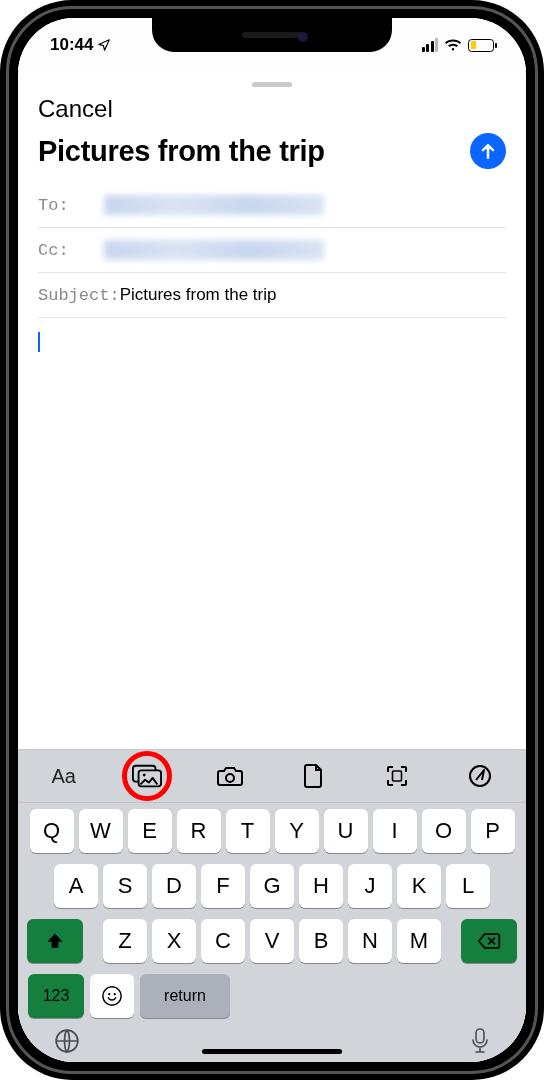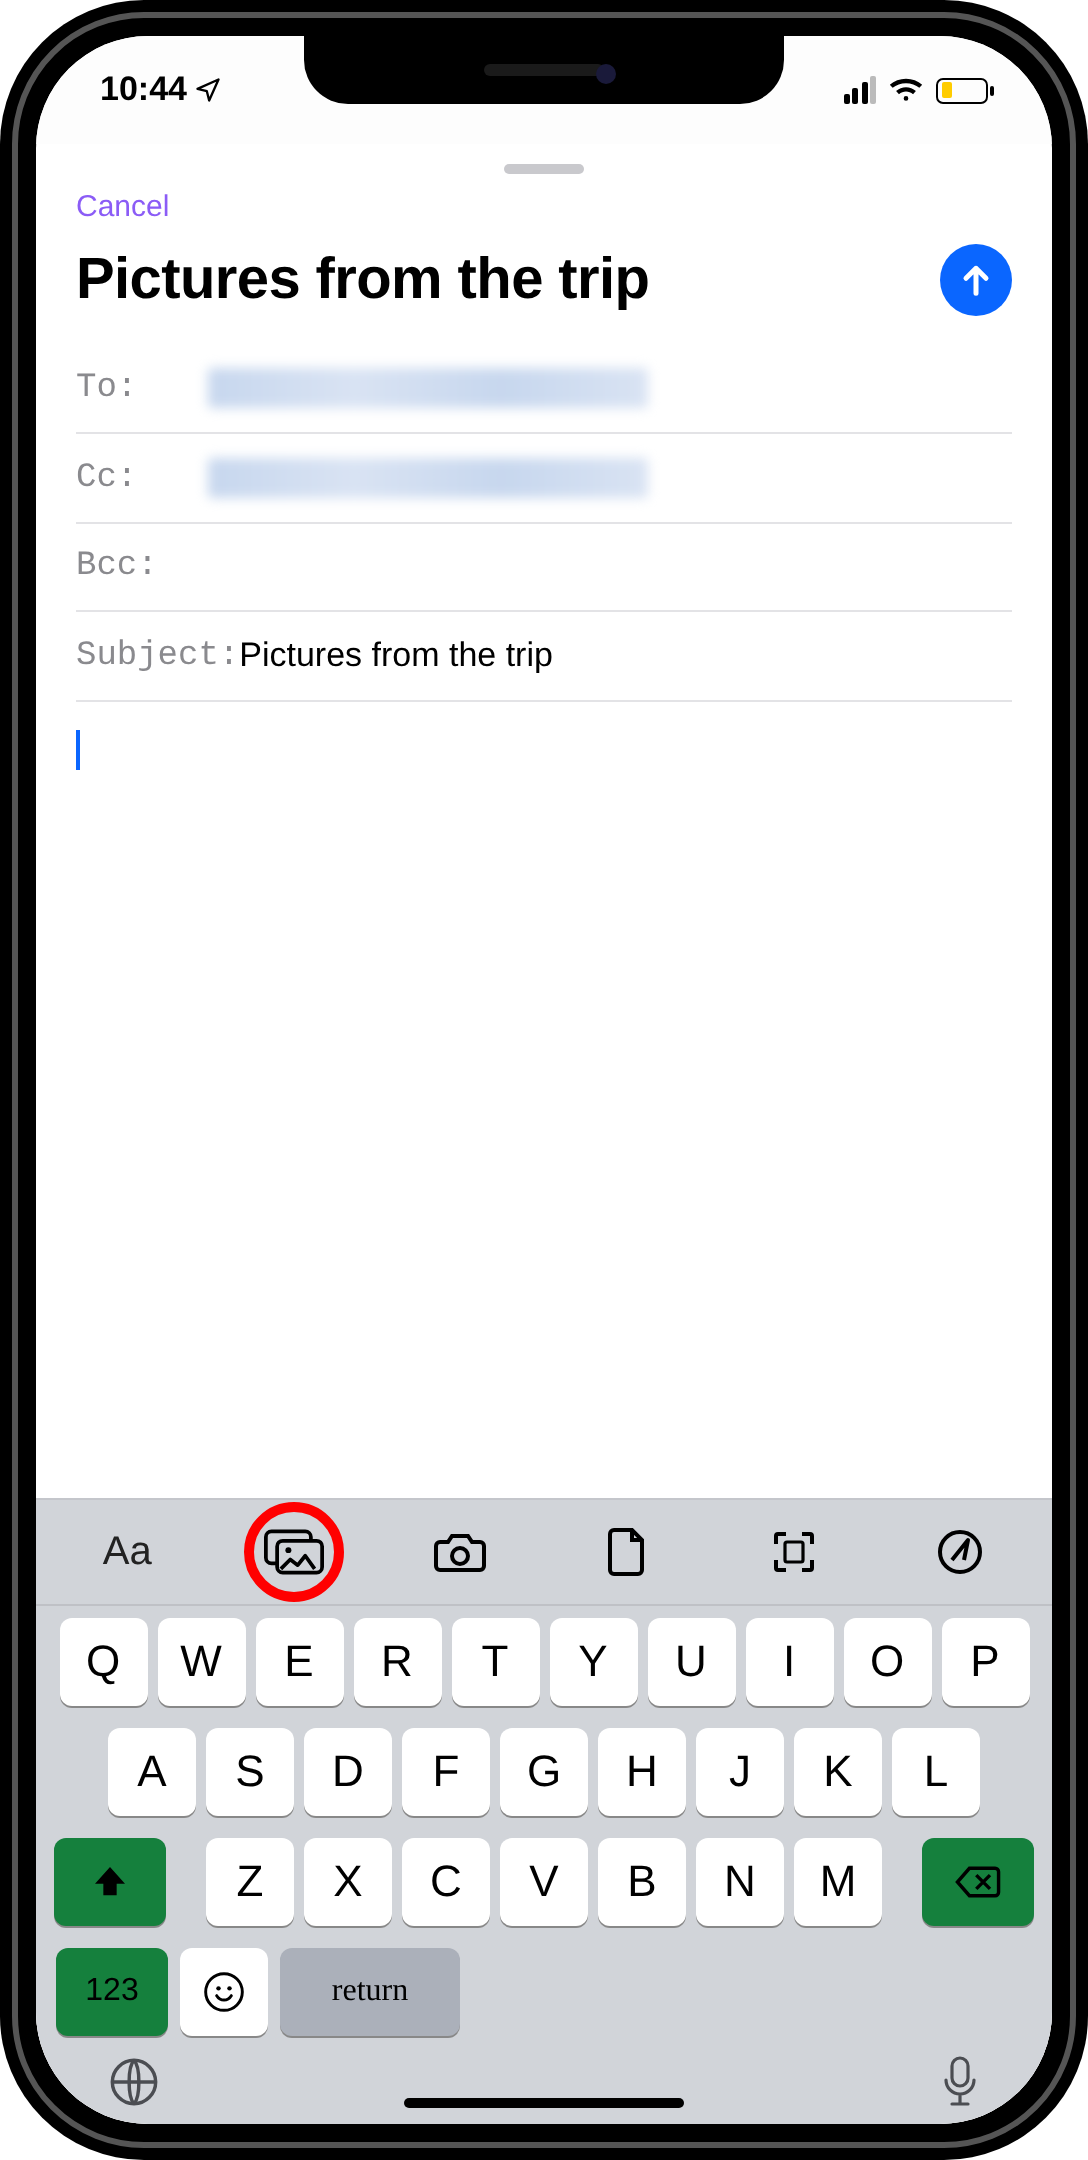--- a/index.html
+++ b/index.html
@@ -20,21 +20,21 @@
   .sig-bars span:nth-child(3){height:11px;}
   .sig-bars span:nth-child(4){height:14px;background:#bbb;}
   .wifi{width:18px;height:14px;position:relative;}
   .battery{width:26px;height:13px;border:1.4px solid #000;border-radius:3.5px;position:relative;}
   .battery:after{content:"";position:absolute;right:-3.5px;top:3px;width:2px;height:5px;background:#000;border-radius:1px;}
   .battery-fill{position:absolute;left:1.5px;top:1.5px;bottom:1.5px;width:22%;background:#ffcc00;border-radius:1px;}
 
   .sheet{flex:1;display:flex;flex-direction:column;background:#fff;border-top-left-radius:12px;border-top-right-radius:12px;margin-top:2px;}
   .sheet-grabber{width:40px;height:5px;background:#c9c9cd;border-radius:3px;margin:8px auto 0;}
   .sheet-header{display:flex;align-items:center;padding:8px 20px 4px;}
-  .cancel{color:#8b5cf6;font-size:15px;font-weight:400;}
+  .cancel{color:#000000;font-size:24px;font-weight:400;}
   .title-row{display:flex;align-items:center;gap:8px;padding:6px 20px 14px;}
   .title{font-size:29px;font-weight:800;letter-spacing:-0.3px;}
   .send-btn{width:36px;height:36px;border-radius:50%;background:#0a66ff;display:flex;align-items:center;justify-content:center;margin-left:auto;}
 
   .fields{padding:0 20px;}
   .field-row{display:flex;align-items:center;border-bottom:1px solid #e3e3e6;padding:12px 0;font-size:17px;}
   .field-label{color:#8a8a8e;min-width:64px;font-family:Liberation Mono, monospace;}
   .field-value{flex:1;margin-left:2px;}
   .blurred{height:20px;border-radius:2px;background:linear-gradient(90deg,#c7d7ee,#d9e3f3,#c7d7ee,#d9e3f3);filter:blur(3px);}
   .blurred.w1{width:220px;}
@@ -55,21 +55,21 @@
   .key{flex:1;max-width:44px;height:44px;background:#fff;border-radius:6px;box-shadow:0 1px 0 #888;display:flex;align-items:center;justify-content:center;font-size:22px;color:#000;}
   .key.dark{background:#15803d;}
   .kb-row.r2{padding:0 22px;}
   .shift-key, .del-key{width:56px;max-width:56px;}
   .kb-row.r3{padding:0 2px;}
   .spacer{flex:0 0 10px;}
   .kb-bottom{display:flex;gap:6px;padding:0 6px;margin-bottom:6px;}
   .key-123{width:56px;max-width:56px;font-size:16px;}
   .key-emoji{width:44px;max-width:44px;}
   .key-space{flex:1;max-width:none;font-size:16px;}
-  .key-return{width:90px;max-width:90px;font-size:16px;background:#abb0ba;font-family:Liberation Serif, serif;}
+  .key-return{width:90px;max-width:90px;font-size:16px;background:#abb0ba;}
   .kb-footer{display:flex;justify-content:space-between;padding:4px 32px 0;}
   .kb-footer .ic{color:#4b4d52;}
 
   .home-indicator{position:absolute;bottom:8px;left:50%;transform:translateX(-50%);width:140px;height:5px;background:#000;border-radius:3px;}
 
   svg{display:block;}
 </style>
 </head>
 <body>
 
@@ -125,24 +125,20 @@
           <span class="field-label">To:</span>
           <div class="field-value">
               <div class="blurred w1"></div>
             </div>
         </div>
         <div class="field-row">
           <span class="field-label">Cc:</span>
           <div class="field-value">
               <div class="blurred w2"></div>
             </div>
-        </div>
-        <div class="field-row">
-          <span class="field-label">Bcc:</span>
-          <div class="field-value"></div>
         </div>
         <div class="field-row">
           <span class="field-label" style="min-width:74px">Subject:</span>
           <span class="subject-value">Pictures from the trip</span>
         </div>
       </div>
 
       <div class="body-area">
         <div class="cursor"></div>
       </div>

